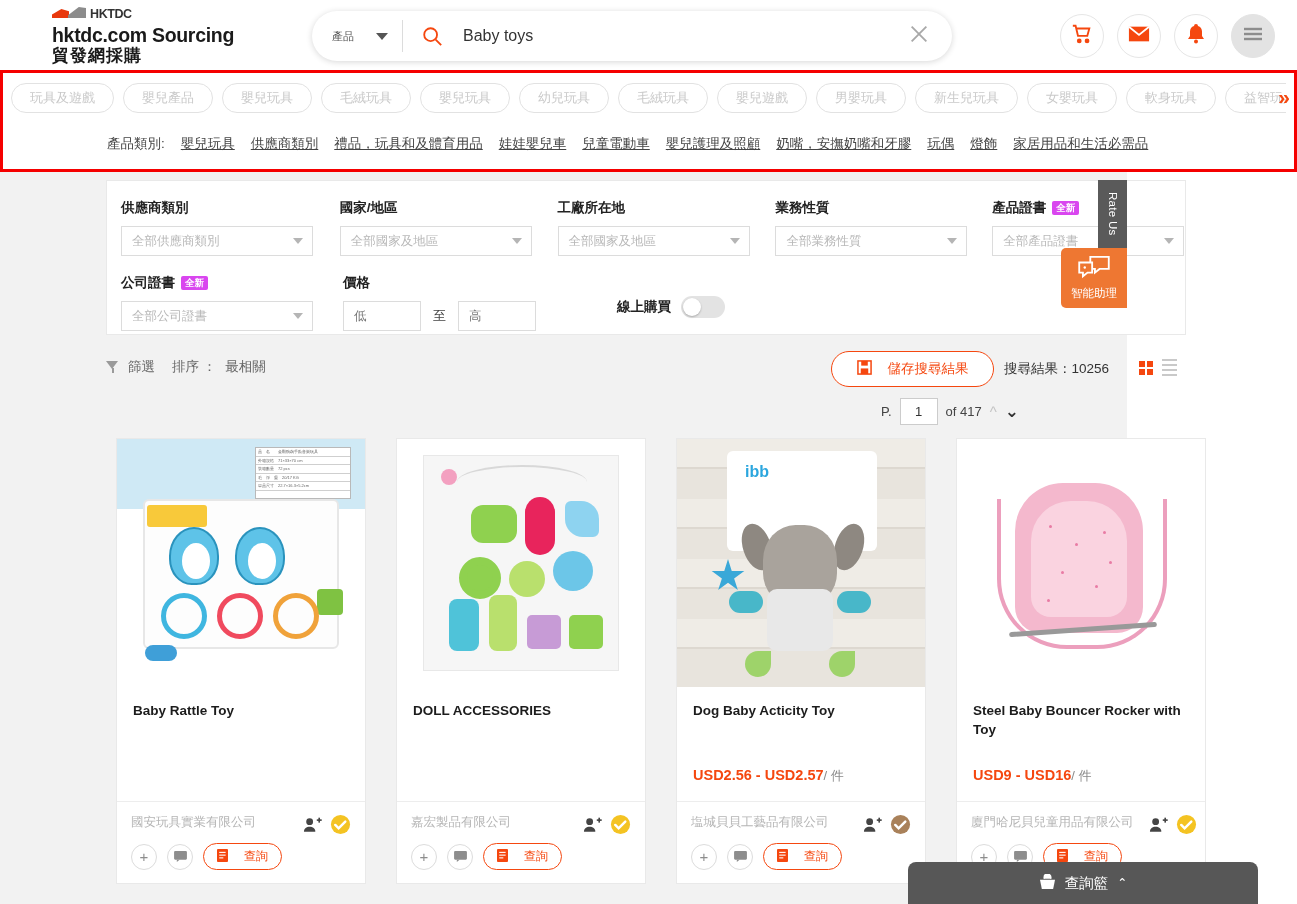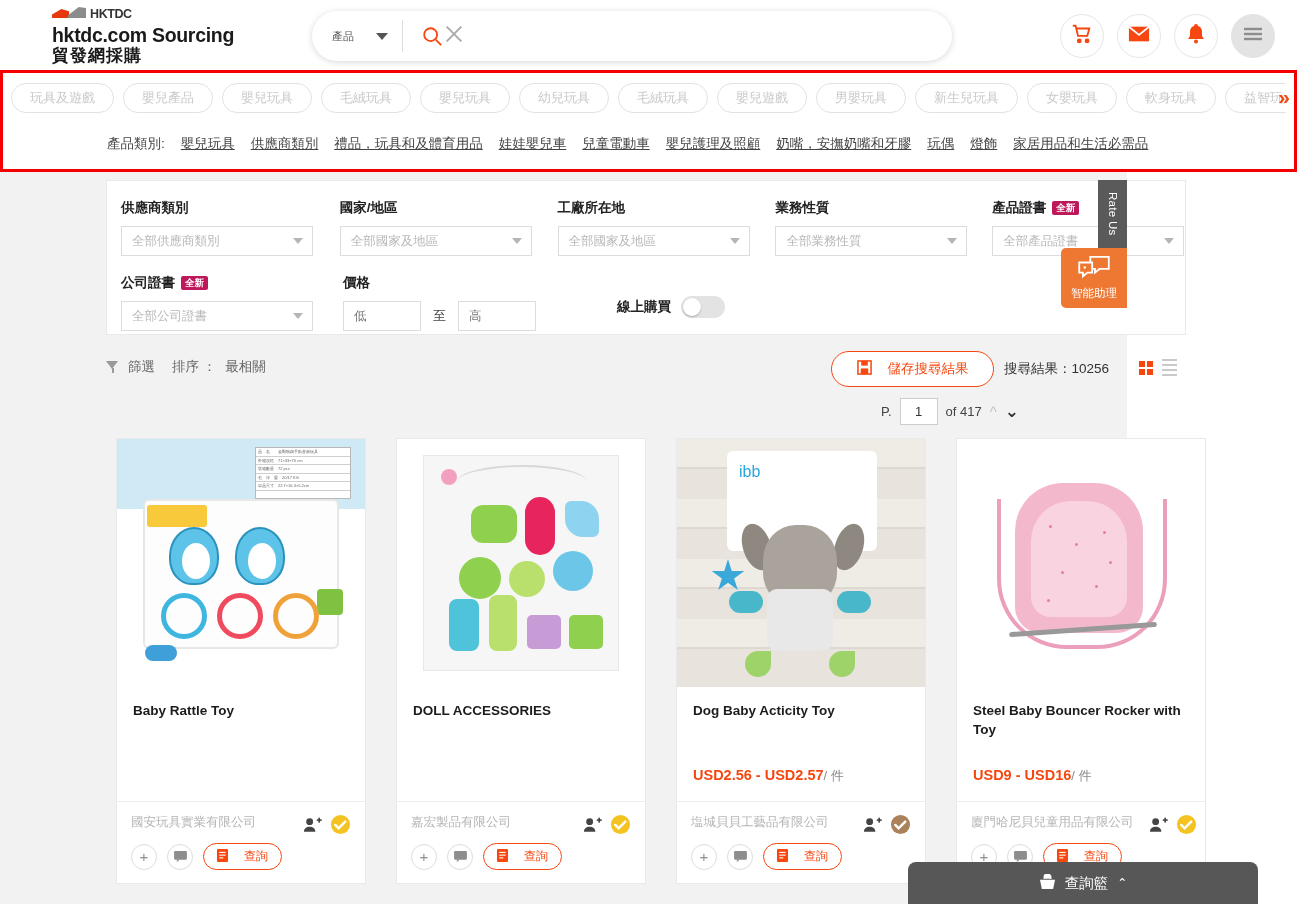--- a/index.html
+++ b/index.html
@@ -86,21 +86,21 @@
 
   
   .filters {
     position: absolute; left: 106px; top: 180px; width: 1080px; height: 155px;
     background: #fff; border: 1px solid #e9e9e9;
   }
   .frow { display: flex; gap: 24px; }
   .fcol { padding: 18px 0 0 0; }
   .flabel { font-size: 13.5px; color: #222; font-weight: 700; margin-bottom: 9px; display: flex; align-items: center; gap: 6px; }
   .badge-new {
-    background: #be185d; color: #fff; font-size: 9.5px; border-radius: 2px;
+    background: #d946ef; color: #fff; font-size: 9.5px; border-radius: 2px;
     padding: 2px 4px; font-weight: 700; line-height: 1; text-align: right;
   }
   .fselect {
     width: 192px; height: 30px; border: 1px solid #dcdcdc; background: #fff;
     display: flex; align-items: center; padding: 0 10px;
     font-size: 12.5px; color: #b8b8b8; position: relative;
   }
   .fselect .ar {
     position: absolute; right: 9px; width: 0; height: 0;
     border-left: 5px solid transparent; border-right: 5px solid transparent;
@@ -233,21 +233,21 @@
   .img1 .tag4 { position:absolute; right:22px; top:150px; width:26px; height:26px; background:#7fc242; border-radius:4px;}
 
   .img2 { background:#fff; }
   .img2 .bd { position:absolute; left:26px; top:16px; width:196px; height:216px; background:#f6f6f6; border:1px solid #e8e8e8;}
   .img2 .o { position:absolute; border-radius:50%; }
   .img2 .hang { position:absolute; left:60px; top:26px; width:130px; height:34px; border-top:2px solid #d8d8d8; border-radius:60% 60% 0 0;}
 
   .img3 { background:#e8e4dd; }
   .img3 .plank { position:absolute; left:0; width:100%; height:30px; background:#efece6; border-bottom:2px solid #ddd8d0;}
   .img3 .card3 { position:absolute; left:50px; top:12px; width:150px; height:100px; background:#fff; border-radius:6px;}
-  .img3 .ibb { position:absolute; left:62px; top:24px; font-size:16px; color:#2ba6de; font-weight:400;}
+  .img3 .ibb { position:absolute; left:68px; top:24px; font-size:16px; color:#2ba6de; font-weight:700;}
   .img3 .dog { position:absolute; left:86px; top:86px; width:74px; height:80px; background:#a9a39c; border-radius:44% 44% 40% 40%;}
   .img3 .ear { position:absolute; width:28px; height:48px; background:#8e8881; border-radius:50%; top:84px;}
   .img3 .earl { left:66px; transform:rotate(-18deg);} .img3 .earr { left:158px; transform:rotate(18deg);}
   .img3 .bodyy { position:absolute; left:90px; top:150px; width:66px; height:62px; background:#e8e8e8; border-radius:10px;}
   .img3 .arm { position:absolute; width:34px; height:22px; background:#48b7c9; border-radius:11px; top:152px;}
   .img3 .arml { left:52px;} .img3 .armr { left:160px;}
   .img3 .leaf { position:absolute; width:26px; height:26px; background:#9ed36a; border-radius:50% 0 50% 50%; top:212px;}
   .img3 .leafl { left:68px;} .img3 .leafr { left:152px;}
   .img3 .star { position:absolute; left:34px; top:120px; width:34px; height:34px; background:#3aa8d8; clip-path: polygon(50% 0,61% 35%,98% 35%,68% 57%,79% 91%,50% 70%,21% 91%,32% 57%,2% 35%,39% 35%);}
 
@@ -280,20 +280,21 @@
       <div class="search-cat">
         <span>產品</span>
         <span class="caret-down"></span>
       </div>
       <span class="search-ico">
         <svg width="22" height="22" viewBox="0 0 24 24" fill="none" stroke="#f5470f" stroke-width="2">
           <circle cx="10.5" cy="10.5" r="7"></circle>
             <line x1="16" y1="16" x2="22" y2="22"></line>
         </svg>
       </span>
+      <input class="search-input" value="Baby toys" style="">
       <span class="search-clear">
         <svg width="22" height="22" viewBox="0 0 24 24" stroke="#a8a8a8" stroke-width="2">
           <line x1="4" y1="4" x2="20" y2="20"></line>
             <line x1="20" y1="4" x2="4" y2="20"></line>
         </svg>
       </span>
     </div>
 
     <div class="hdr-icons">
       <div class="hdr-btn">

